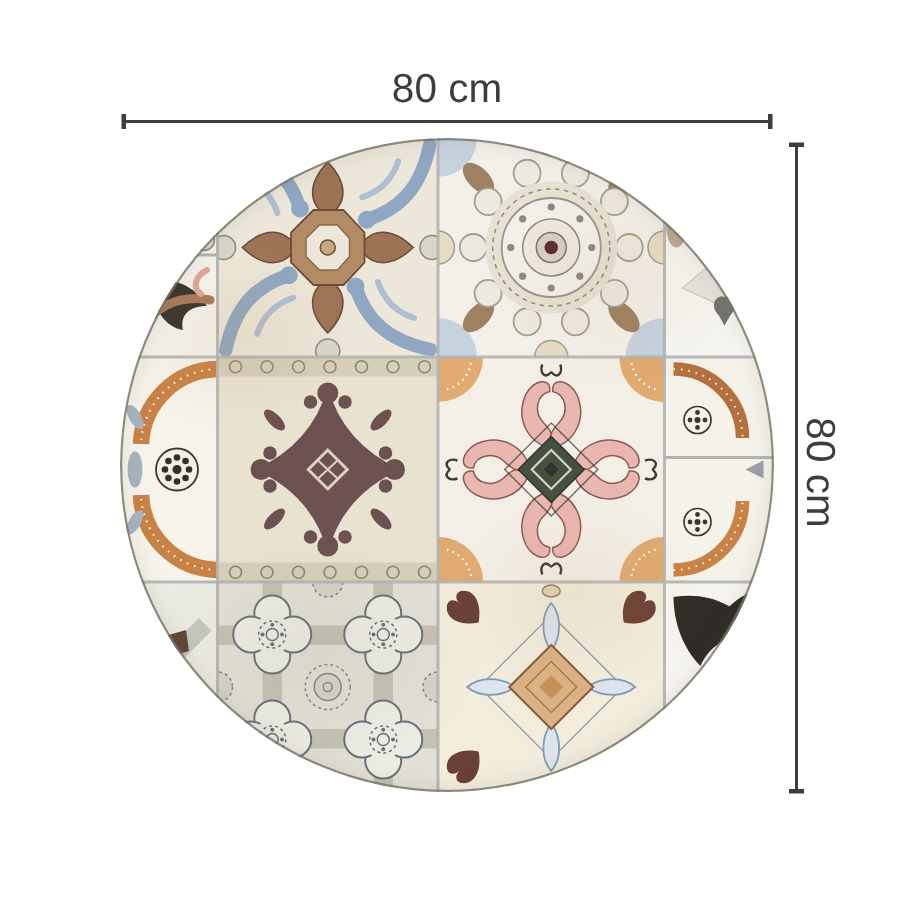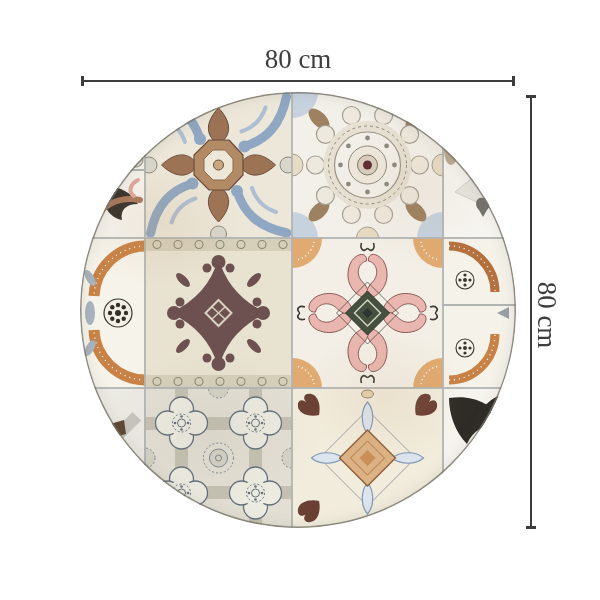--- a/index.html
+++ b/index.html
@@ -1,17 +1,17 @@
 <!DOCTYPE html>
 <html><head>
 <meta charset="utf-8">
 <style>
   html,body{margin:0;padding:0;background:#ffffff;}
   .stage{position:relative;width:600px;height:600px;background:#ffffff;overflow:hidden;
-         font-family:Liberation Serif, serif;}
+         font-family:Liberation Sans, sans-serif;}
   
   .dim-h{position:absolute;left:82px;top:80px;width:432px;height:2px;background:#3d3d3d;}
   .dim-v{position:absolute;left:530px;top:96px;width:2px;height:432px;background:#3d3d3d;}
   .tick{position:absolute;background:#3d3d3d;}
   .dim-h .tick{width:3px;height:10px;top:-4px;}
   .dim-h .tick.l{left:-1px;} .dim-h .tick.r{right:-1px;}
   .dim-v .tick{width:10px;height:3px;left:-4px;}
   .dim-v .tick.t{top:-1px;} .dim-v .tick.b{bottom:-1px;}
   .dim-label{position:absolute;color:#3d3d3d;font-size:27px;font-weight:400;
              text-align:center;white-space:nowrap;}

